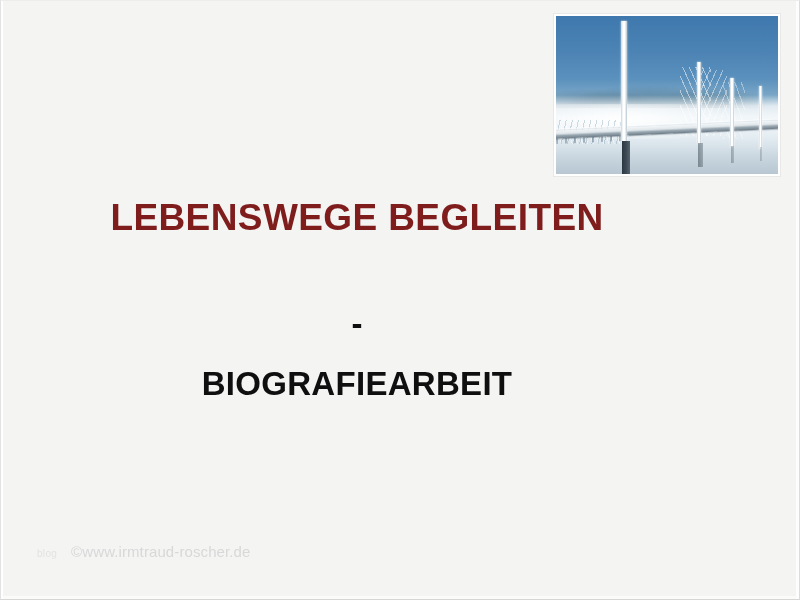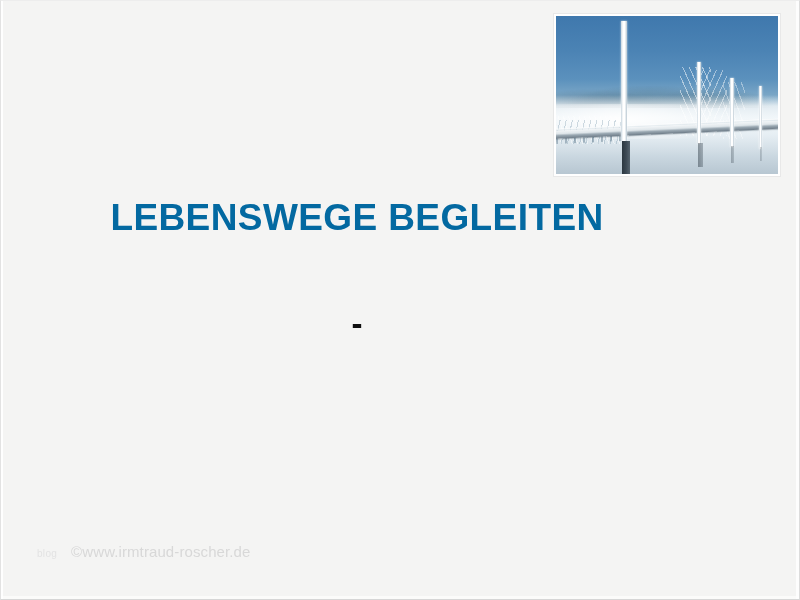--- a/index.html
+++ b/index.html
@@ -44,21 +44,21 @@
     position: absolute;
     left: 0;
     top: 194px;
     width: 712px;
     text-align: center;
   }
   .title-line-1 {
     font-size: 37px;
     font-weight: bold;
     letter-spacing: 0.4px;
-    color: #0369a1;
+    color: #7f1d1d;
     line-height: 46px;
     white-space: nowrap;
   }
 
   .sub-block {
     position: absolute;
     left: 0;
     top: 303px;
     width: 712px;
     text-align: center;
@@ -312,20 +312,21 @@
       <div class="pier q4"></div>
     </div>
   </div>
 
   <div class="title-block">
     <div class="title-line-1">LEBENSWEGE BEGLEITEN</div>
   </div>
 
   <div class="sub-block">
     <div class="dash-line">-</div>
+    <div class="title-line-2">BIOGRAFIEARBEIT</div>
   </div>
 
   <div class="footer">
     <span class="footer-tag">blog</span>
     <span class="footer-url">©www.irmtraud-roscher.de</span>
   </div>
 
 </div>
 
 </body></html>

